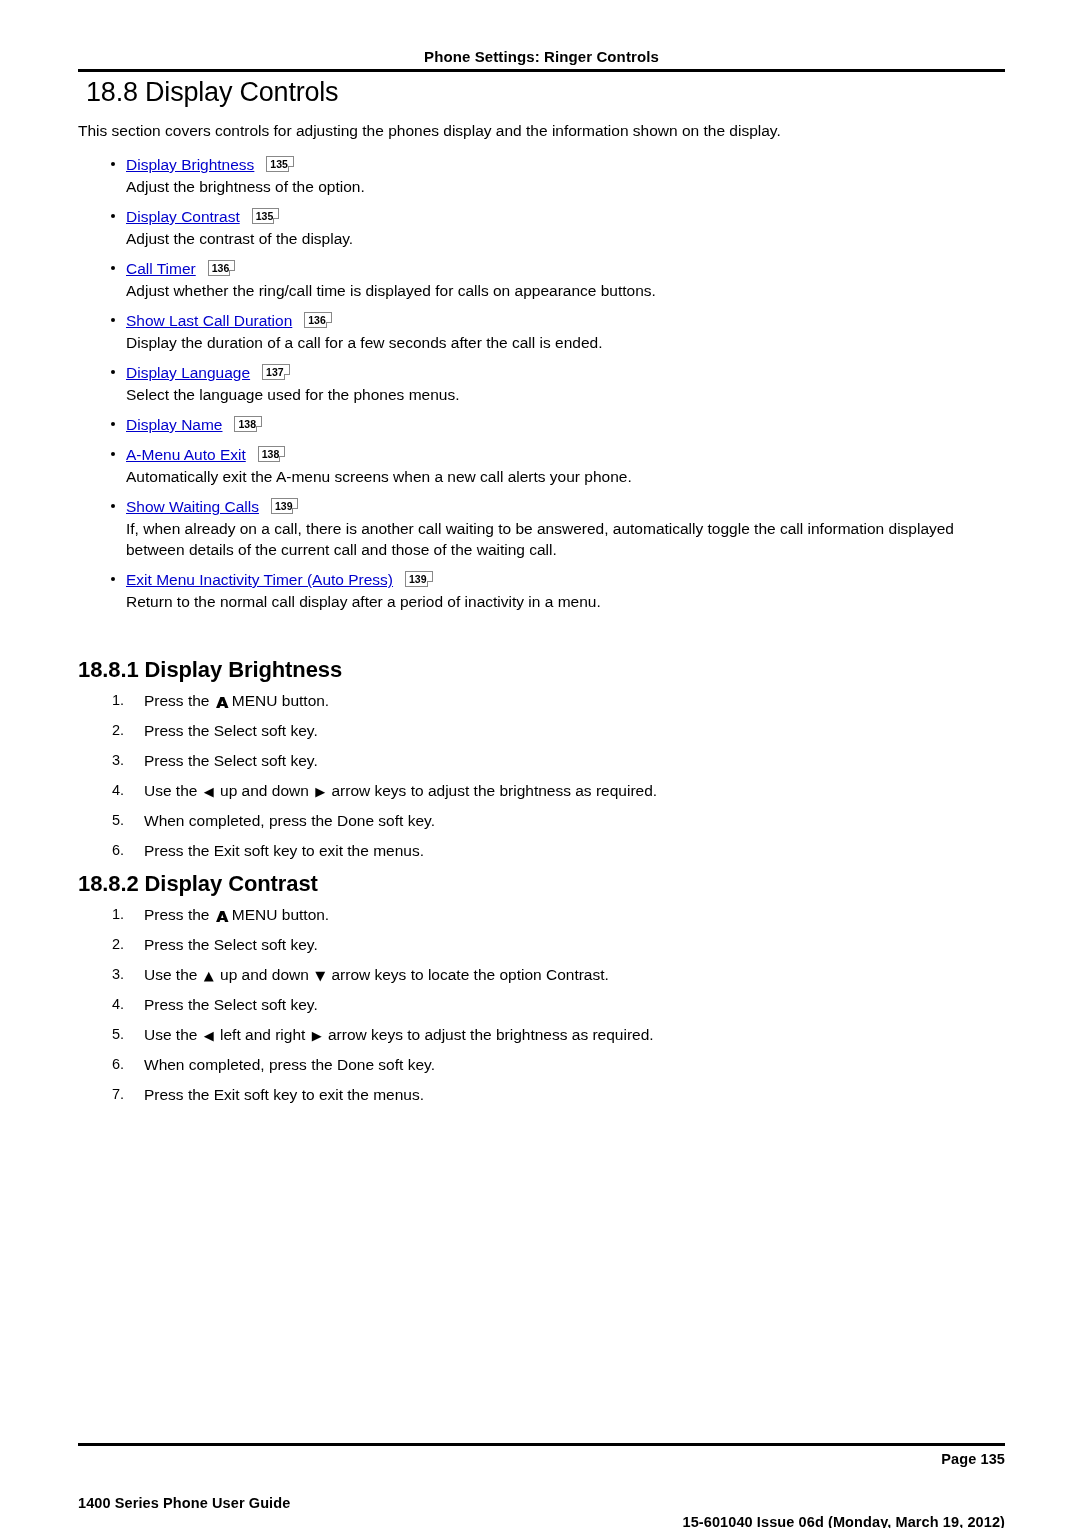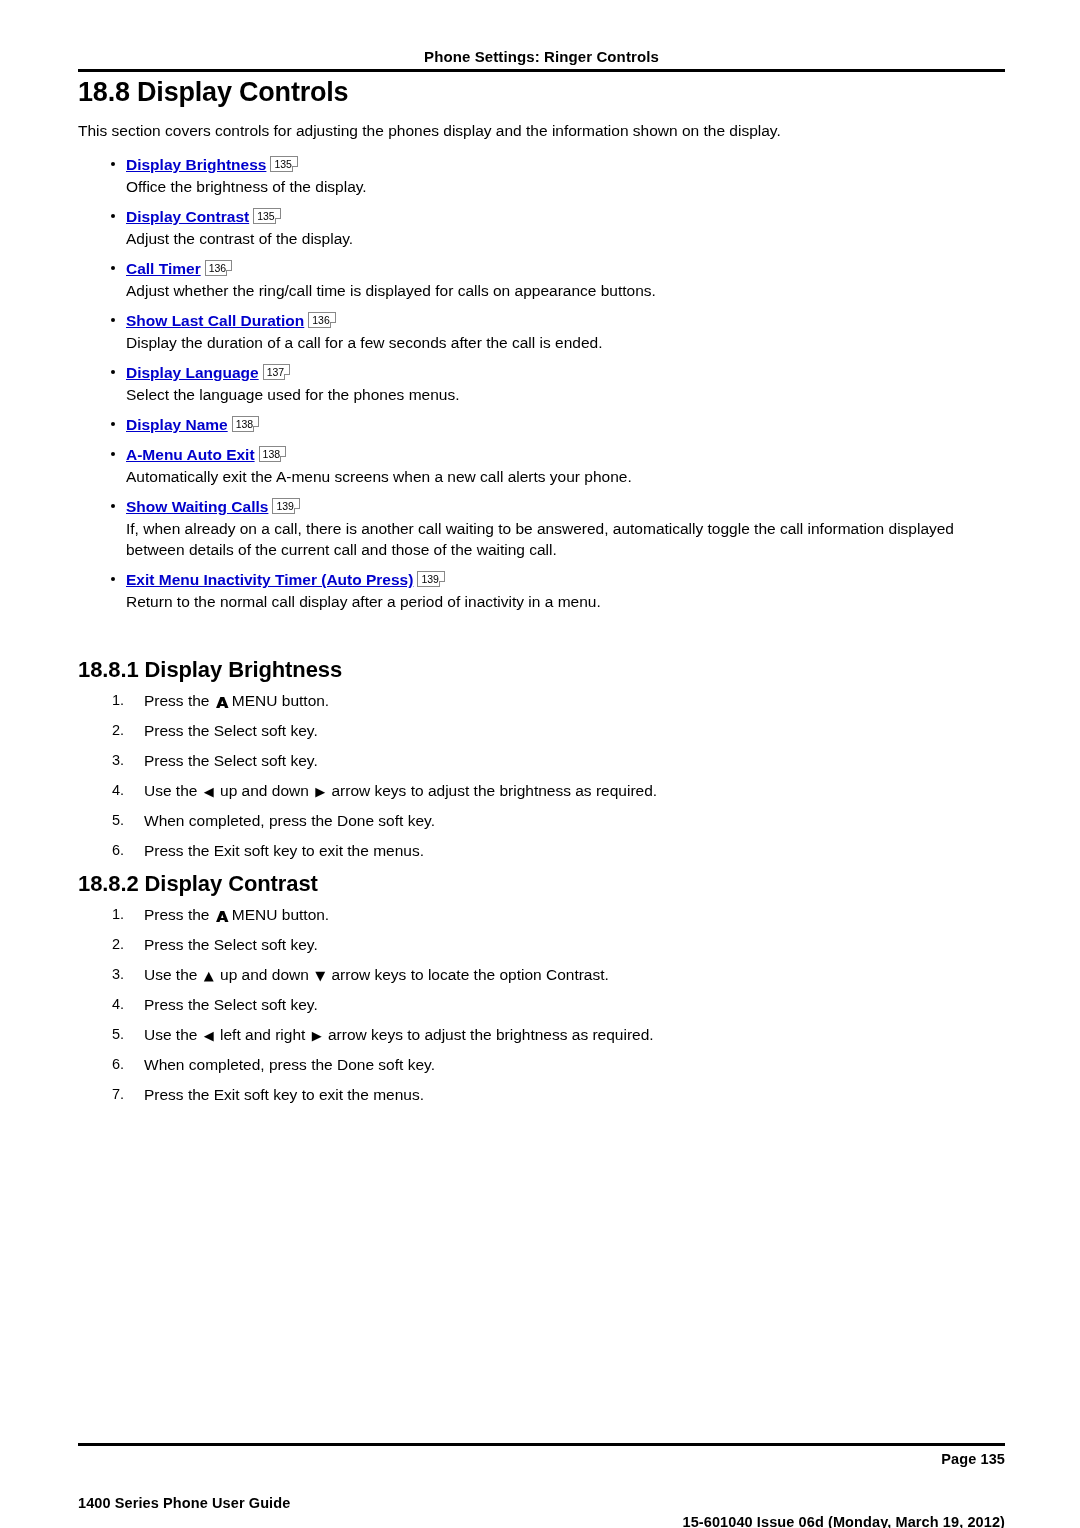--- a/index.html
+++ b/index.html
@@ -45,22 +45,22 @@
   
   .content {
     position: absolute;
     left: 78px;
     top: 76px;
     width: 927px;
   }
 
   h1.sec-title {
     font-size: 27px;
-    font-weight: bold;
-    margin: 0 0 12px 0;
+    font-weight: normal;
+    margin: 0 0 12px 8px;
     letter-spacing: -0.2px;
     line-height: 32px;
   }
   h2.sub-title {
     font-size: 22px;
     font-weight: bold;
     margin: 0 0 6px 0;
     letter-spacing: -0.1px;
     line-height: 28px;
   }
@@ -89,46 +89,46 @@
     left: 33px;
     top: 8px;
     width: 4px;
     height: 4px;
     background: #000;
     border-radius: 50%;
     display: block;
   }
   .blink {
     color: #0000CC;
-    font-weight: bold;
+    font-weight: normal;
     font-size: 15.5px;
     text-decoration: underline;
     line-height: 21px;
   }
   .bullet-head {
     line-height: 21px;
     white-space: nowrap;
   }
   .bullet-desc {
     font-size: 15.5px;
     line-height: 21px;
     margin-top: 1px;
   }
 
   
   .pageref {
     display: inline-block;
     position: relative;
     font-size: 10.5px;
-    font-weight: normal;
+    font-weight: bold;
     font-family: "Liberation Sans", sans-serif;
     color: #000;
     line-height: 12px;
     padding: 1px 5px 1px 3px;
-    margin-left: 4px;
+    margin-left: 12px;
     vertical-align: 2px;
     border: 1px solid #888;
     background: #fff;
     text-decoration: none;
   }
   .pageref::after {
     content: "";
     position: absolute;
     right: -1px;
     bottom: -1px;
@@ -216,21 +216,21 @@
 
   <div class="content">
 
     <h1 class="sec-title">18.8 Display Controls</h1>
     <p class="intro">This section covers controls for adjusting the phones display and the information shown on the display.</p>
 
     <ul class="bullets" id="bullet-list">
         <li>
           <span class="dot"></span>
           <div class="bullet-head"><span class="blink">Display Brightness</span><span class="pageref">135</span></div>
-          <div class="bullet-desc">Office the brightness of the display.</div>
+          <div class="bullet-desc">Adjust the brightness of the option.</div>
         </li>
         <li>
           <span class="dot"></span>
           <div class="bullet-head"><span class="blink">Display Contrast</span><span class="pageref">135</span></div>
           <div class="bullet-desc">Adjust the contrast of the display.</div>
         </li>
         <li>
           <span class="dot"></span>
           <div class="bullet-head"><span class="blink">Call Timer</span><span class="pageref">136</span></div>
           <div class="bullet-desc">Adjust whether the ring/call time is displayed for calls on appearance buttons.</div>

